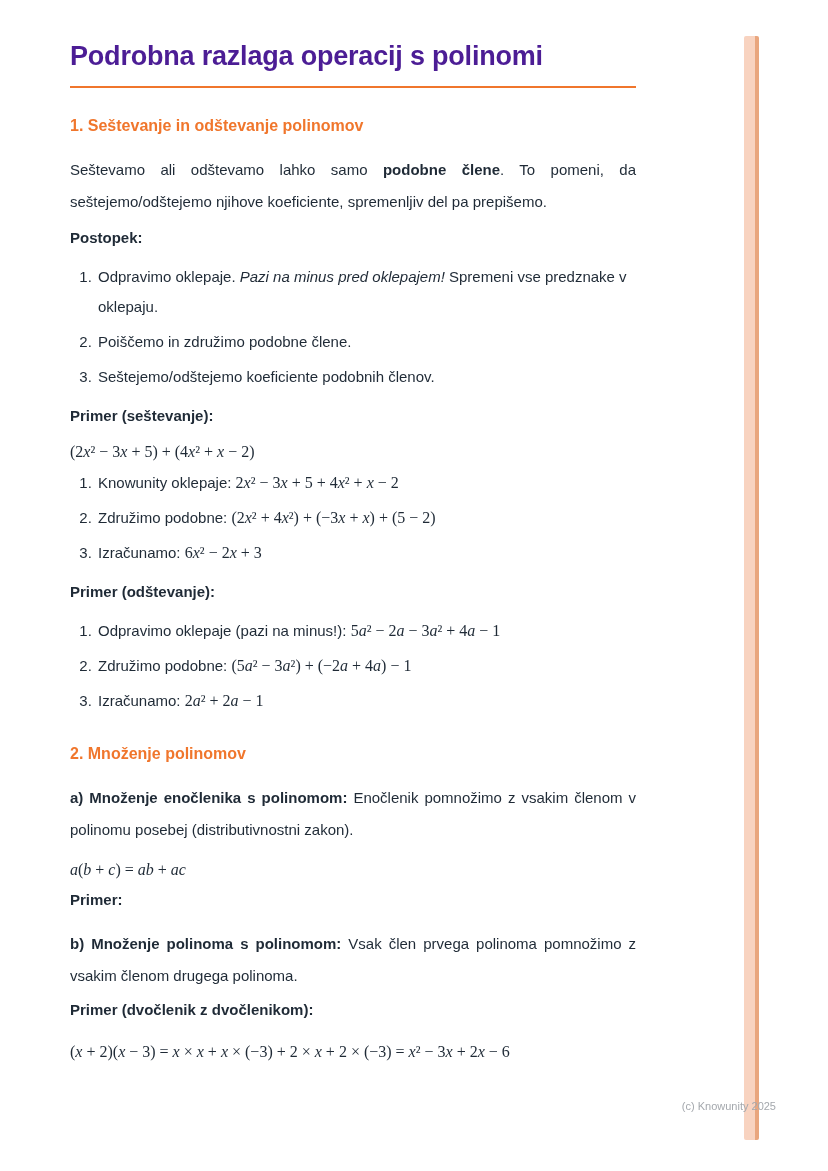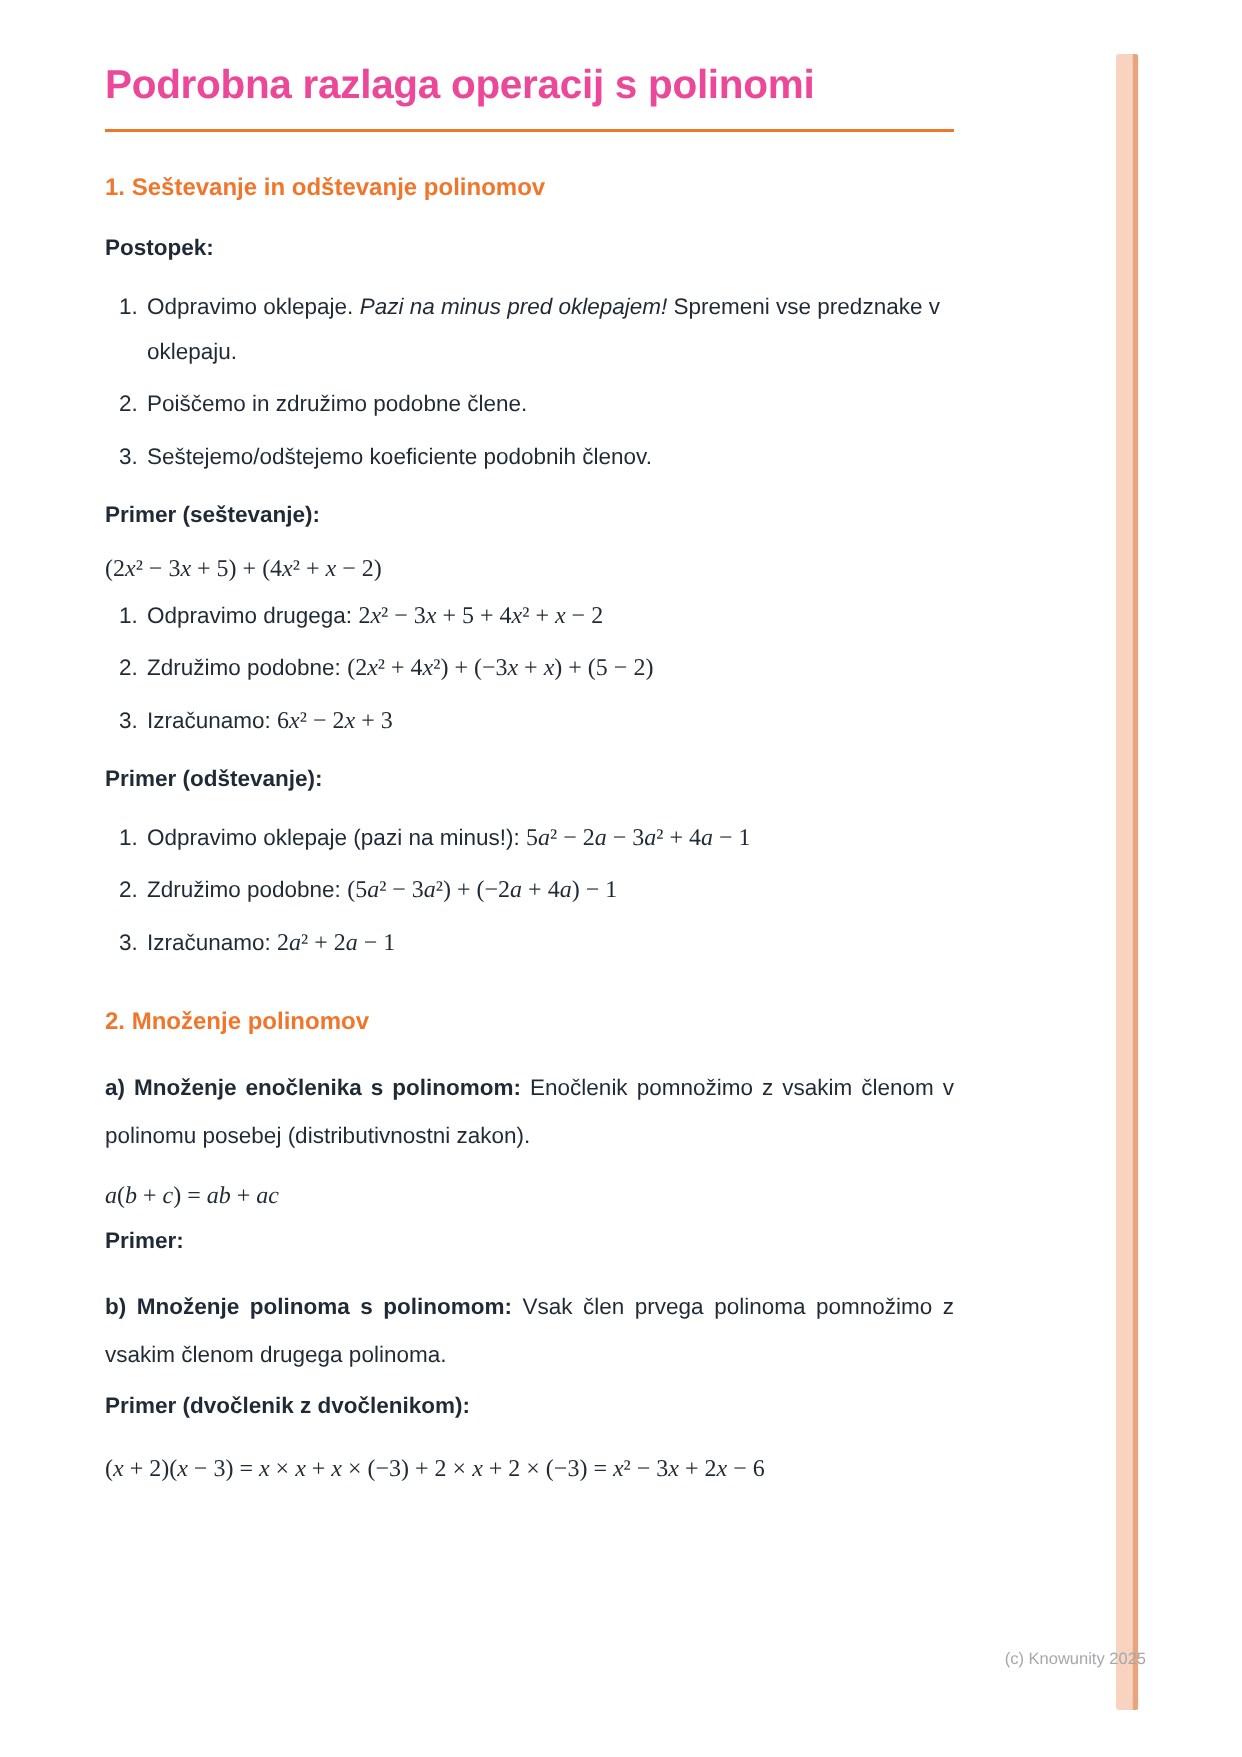--- a/index.html
+++ b/index.html
@@ -16,21 +16,21 @@
     position: absolute;
     left: 70px;
     top: 40px;
     width: 566px;
   }
   .doc-title {
     margin: 0 0 14px 0;
     font-size: 27px;
     line-height: 32px;
     font-weight: 700;
-    color: #ec4899;
+    color: #4c1d95;
     letter-spacing: -0.2px;
   }
   .rule {
     border: none;
     border-top: 2px solid #f0762c;
     margin: 0;
   }
   .section-heading {
     margin: 26px 0 16px 0;
     font-size: 16px;
@@ -76,53 +76,54 @@
     left: 744px;
     top: 36px;
     width: 11px;
     height: 1104px;
     background: #f8d3c0;
     border-right: 4px solid #e9a67e;
     border-radius: 2px;
   }
   .watermark {
     position: absolute;
-    right: 64px;
+    right: 52px;
     top: 1100px;
     font-size: 11px;
     color: #a4a8ad;
     z-index: 2;
   }
 </style>
 </head>
 <body>
 
 <div class="page">
   <div class="content">
 
     <h1 class="doc-title">Podrobna razlaga operacij s polinomi</h1>
     <hr class="rule">
 
     <h2 class="section-heading">1. Seštevanje in odštevanje polinomov</h2>
 
+    <p class="para"><span>Seštevamo ali odštevamo lahko samo </span><b>podobne člene</b><span>. To pomeni, da seštejemo/odštejemo njihove koeficiente, spremenljiv del pa prepišemo.</span></p>
 
     <p class="label">Postopek:</p>
 
     <ol class="steps">
       <li><span>Odpravimo oklepaje. </span><i>Pazi na minus pred oklepajem!</i><span> Spremeni vse predznake v oklepaju.</span></li>
       <li><span>Poiščemo in združimo podobne člene.</span></li>
       <li><span>Seštejemo/odštejemo koeficiente podobnih členov.</span></li>
     </ol>
 
     <p class="label">Primer (seštevanje):</p>
 
     <span class="math expr">(2<i>x</i>² − 3<i>x</i> + 5) + (4<i>x</i>² + <i>x</i> − 2)</span>
 
     <ol class="steps">
-      <li><span>Odpravimo drugega: </span><span class="math">2<i>x</i>² − 3<i>x</i> + 5 + 4<i>x</i>² + <i>x</i> − 2</span></li>
+      <li><span>Knowunity oklepaje: </span><span class="math">2<i>x</i>² − 3<i>x</i> + 5 + 4<i>x</i>² + <i>x</i> − 2</span></li>
       <li><span>Združimo podobne: </span><span class="math">(2<i>x</i>² + 4<i>x</i>²) + (−3<i>x</i> + <i>x</i>) + (5 − 2)</span></li>
       <li><span>Izračunamo: </span><span class="math">6<i>x</i>² − 2<i>x</i> + 3</span></li>
     </ol>
 
     <p class="label">Primer (odštevanje):</p>
 
 
     <ol class="steps">
       <li><span>Odpravimo oklepaje (pazi na minus!): </span><span class="math">5<i>a</i>² − 2<i>a</i> − 3<i>a</i>² + 4<i>a</i> − 1</span></li>
       <li><span>Združimo podobne: </span><span class="math">(5<i>a</i>² − 3<i>a</i>²) + (−2<i>a</i> + 4<i>a</i>) − 1</span></li>

